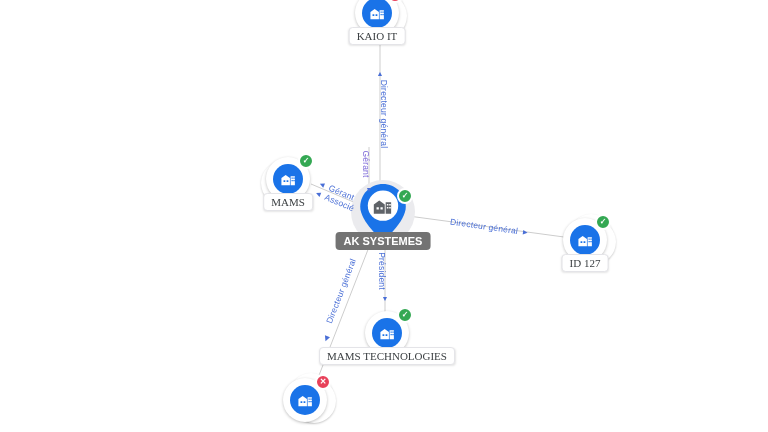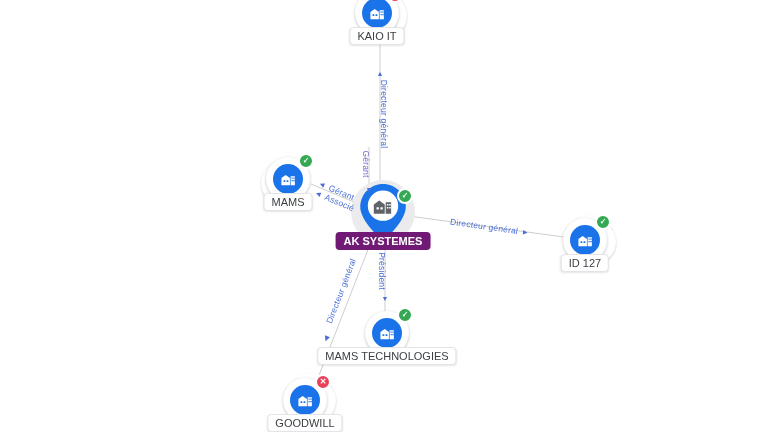--- a/index.html
+++ b/index.html
@@ -46,31 +46,31 @@
     border-radius:50%;border:2px solid #fff;box-sizing:border-box;
     display:flex;align-items:center;justify-content:center;
     color:#fff;font-size:8px;font-weight:bold;line-height:1;z-index:4;
   }
   .badge.ok{background:#34A853;}
   .badge.no{background:#E8415A;}
   .pill{
     position:absolute;top:36px;left:50%;transform:translateX(-50%);
     background:#fff;border:1px solid #e4e4e8;border-radius:4px;
     box-shadow:0 1px 2px rgba(0,0,0,.10);
-    font-size:11px;color:#3c4043;padding:2px 7px;white-space:nowrap;z-index:5;
+    font-size:11px;color:#3c4043;padding:2px 7px;white-space:nowrap;z-index:5;font-family:Liberation Serif, serif;
   }
 
   
   .main-node{position:absolute;left:351px;top:180px;width:64px;height:64px;z-index:2;cursor:pointer;}
   .halo{position:absolute;inset:0;border-radius:50%;background:#ebebee;}
   .pin{position:absolute;left:9px;top:4px;}
   .main-node .badge{top:8px;right:2px;}
   .main-pill{
     position:absolute;top:52px;left:50%;transform:translateX(-50%);
-    background:#701a75;color:#fff;font-weight:bold;font-size:11px;
+    background:#737373;color:#fff;font-weight:bold;font-size:11px;
     border-radius:4px;padding:3px 8px;white-space:nowrap;z-index:5;
   }
 </style>
 </head>
 <body>
 
 <div class="viewport">
 
   <svg width="0" height="0" style="position:absolute">
     <defs>
@@ -203,21 +203,20 @@
     <div class="stack" style="transform:translate(6px,-5px)"></div>
     <div class="stack" style="transform:translate(9px,1px)"></div>
     <div class="circle">
       <div class="icircle company">
         <svg class="bicon" viewBox="0 0 24 24" width="17" height="17">
             <use href="#bldg-path"></use>
           </svg>
       </div>
     </div>
     <span class="badge no">✕</span>
-    <div class="pill">GOODWILL</div>
   </div>
 
   <div class="main-node">
     <div class="halo"></div>
     <svg class="pin" width="46" height="57" viewBox="0 0 24 30">
       <path d="M12 0C5.37 0 0 5.37 0 12c0 8 12 18 12 18s12-10 12-18C24 5.37 18.63 0 12 0z" fill="#1A73E8"></path>
       <circle cx="12" cy="11.4" r="8" fill="#ffffff"></circle>
       <g transform="translate(6.2,6) scale(0.48)">
         <use href="#bldg-path" fill="#5f6368"></use>
       </g>

